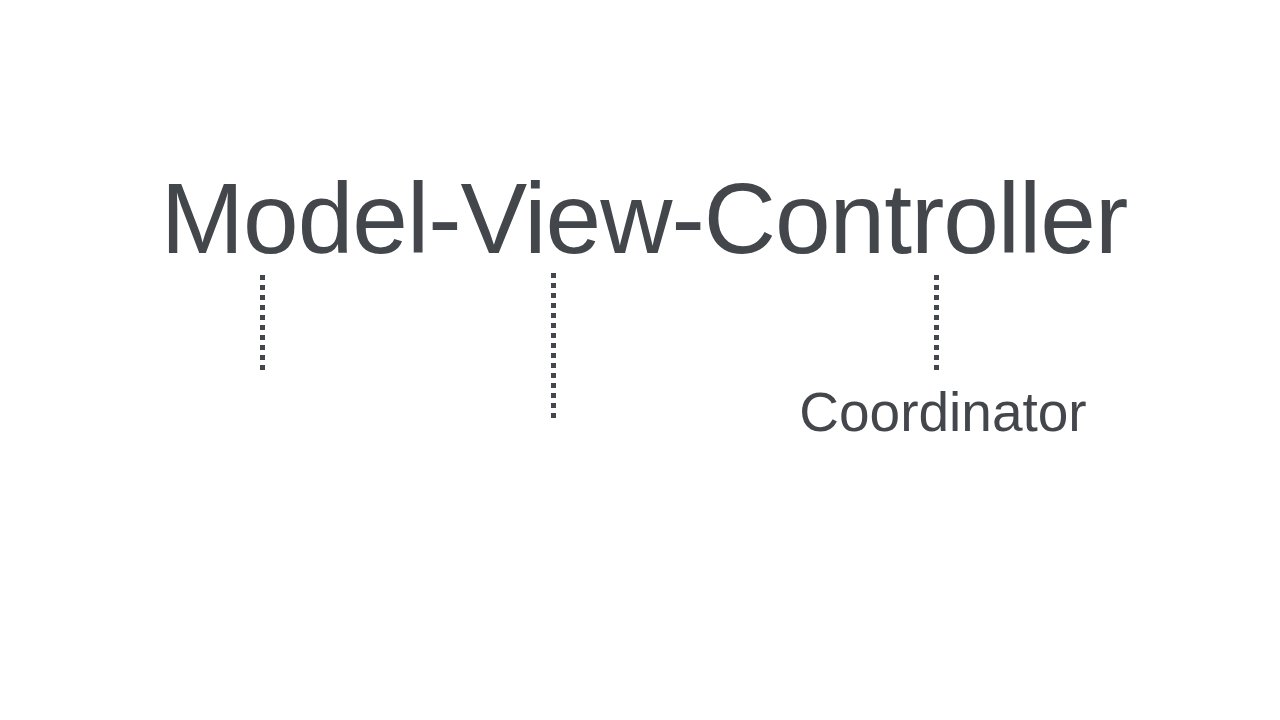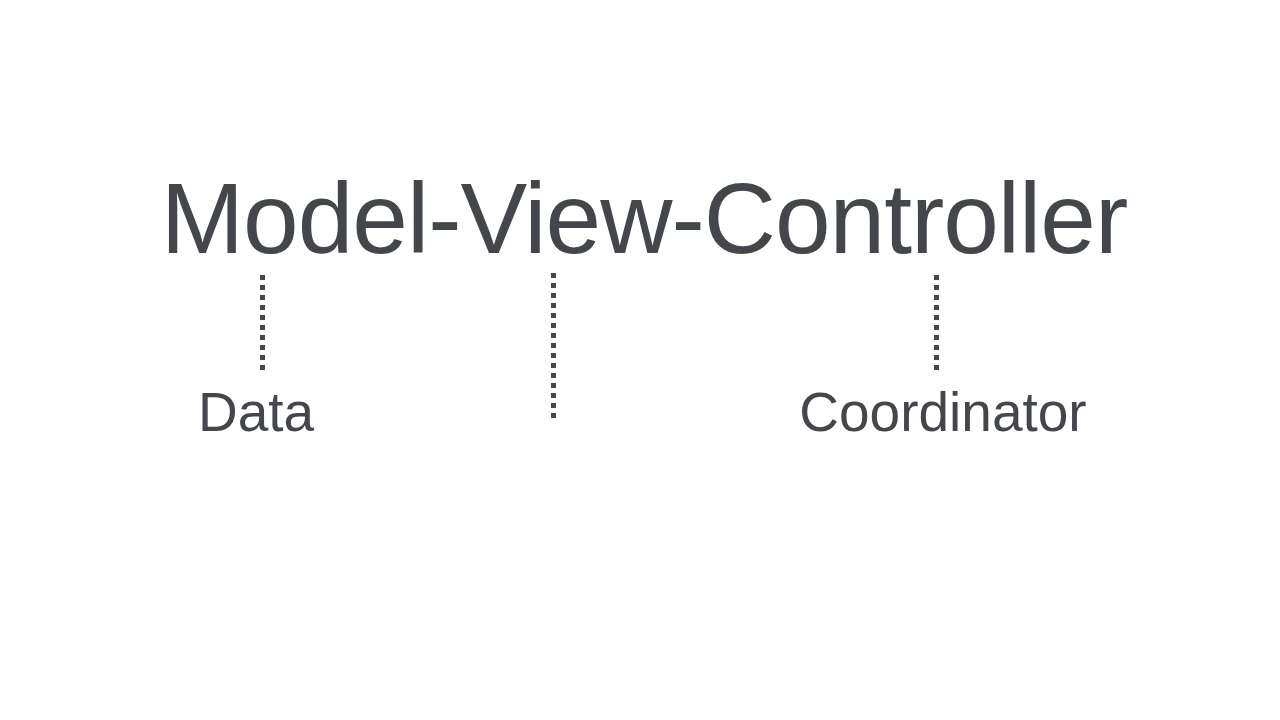--- a/index.html
+++ b/index.html
@@ -61,18 +61,17 @@
 <div class="canvas">
 
   <h1 class="title">Model-View-Controller</h1>
 
   <div class="connector connector-model"></div>
 
   <div class="connector connector-view"></div>
 
   <div class="connector connector-controller"></div>
 
-  <div class="label label-data">Data</div>
 
 
   <div class="label label-coordinator">Coordinator</div>
 
 </div>
 
 </body></html>

